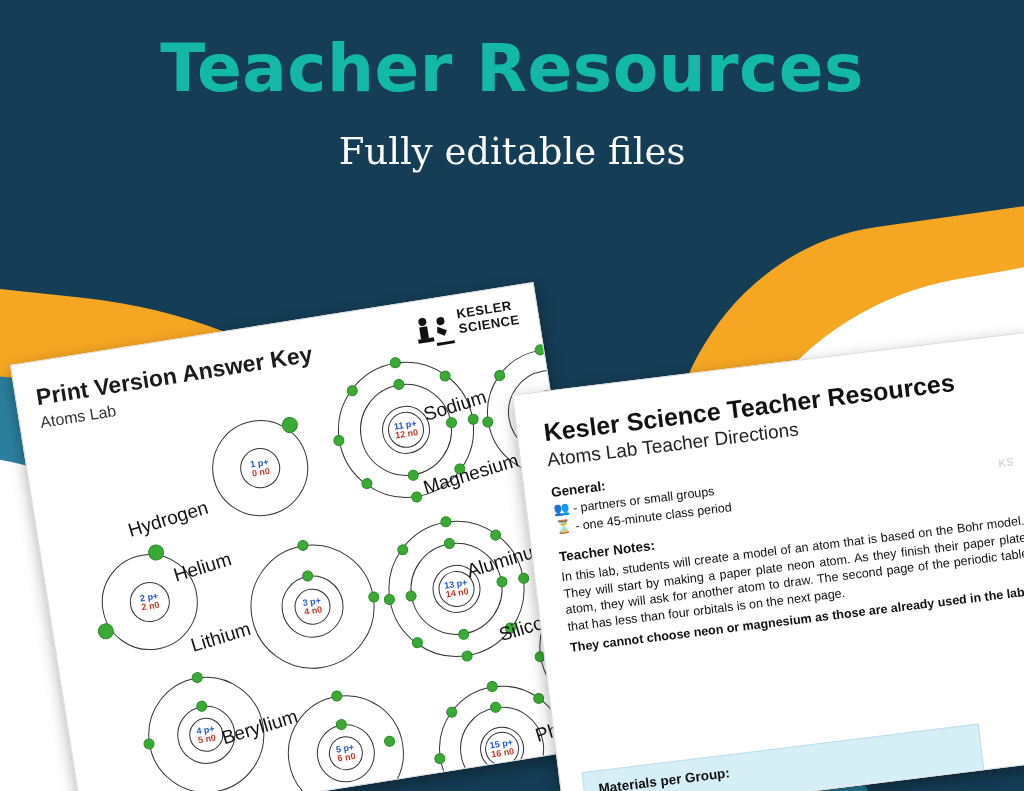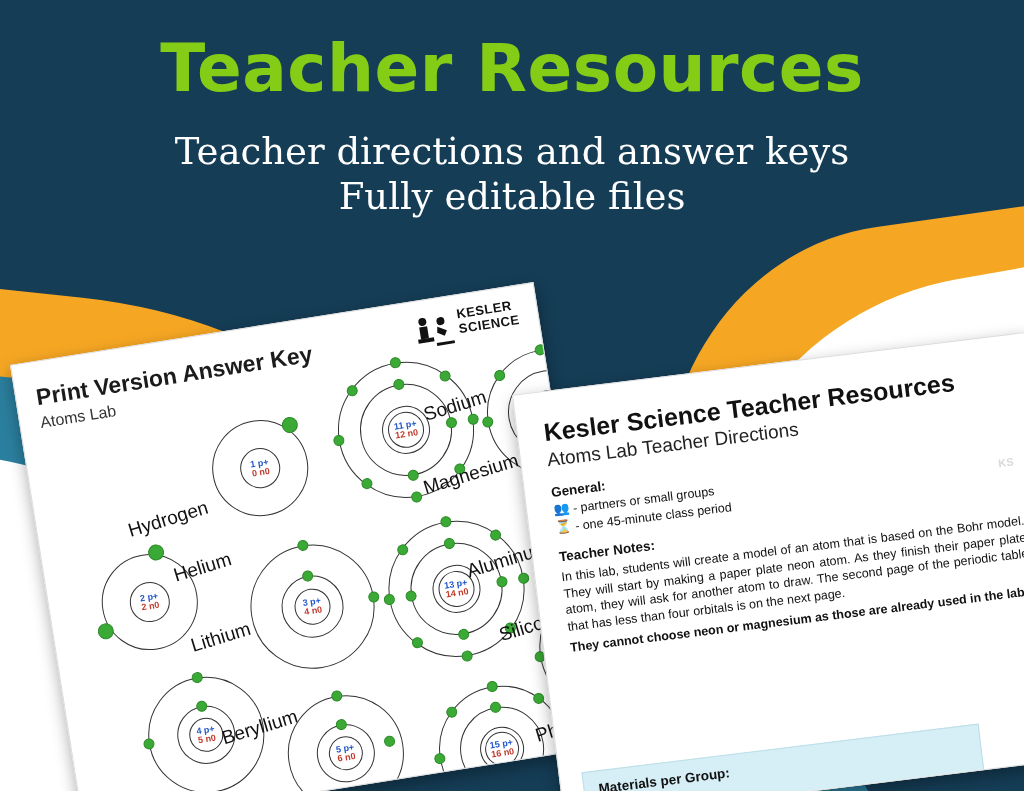--- a/index.html
+++ b/index.html
@@ -54,21 +54,21 @@
     left:-400px; top:455px; width:720px; height:500px;
     background:#ffffff;
     border-radius:0 55% 55% 0 / 0 50% 50% 0;
     transform:rotate(6deg);
   }
 
   
   .header { position:absolute; top:0; left:0; width:1024px; text-align:center; z-index:20; }
   .title {
     margin:30px 0 0 0;
-    font-size:66px; font-weight:bold; color:#84cc16;
+    font-size:66px; font-weight:bold; color:#14b8a6;
     letter-spacing:0.5px;
     font-family:"DejaVu Sans", sans-serif;
   }
   .subtitle-block { margin-top:22px; }
   .subtitle-line {
     font-size:37px; color:#ffffff; line-height:1.22;
     font-family:"DejaVu Serif", serif;
     font-weight:400;
   }
 
@@ -159,21 +159,20 @@
 <div class="bg-wave wave-teal-right"></div>
 <div class="bg-wave wave-navy-right"></div>
 
 <div class="bg-wave wave-orange-left"></div>
 <div class="bg-wave wave-teal-left"></div>
 <div class="bg-wave wave-white-left"></div>
 
 <div class="header">
   <div class="title">Teacher Resources</div>
   <div class="subtitle-block">
-    <div class="subtitle-line">Teacher directions and answer keys</div>
     <div class="subtitle-line">Fully editable files</div>
   </div>
 </div>
 
 <div class="sheet sheet-answer">
   <div class="inner">
     <div class="ak-title">Print Version Answer Key</div>
     <div class="ak-sub">Atoms Lab</div>
 
     <div class="logo-box">

